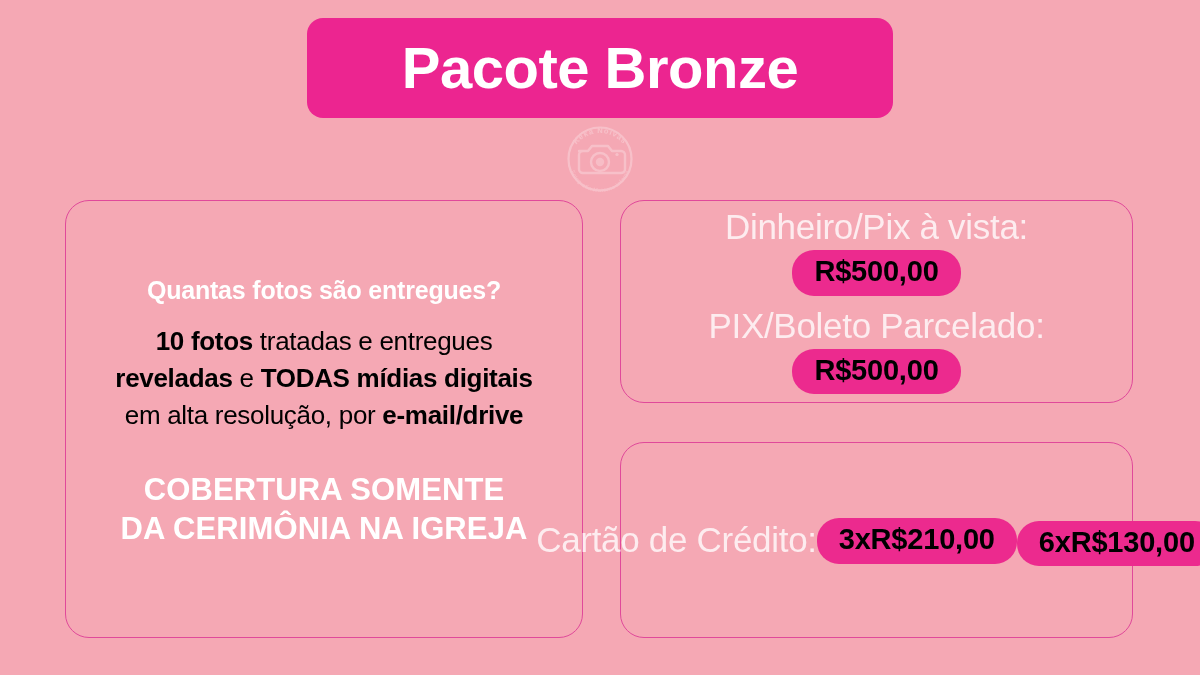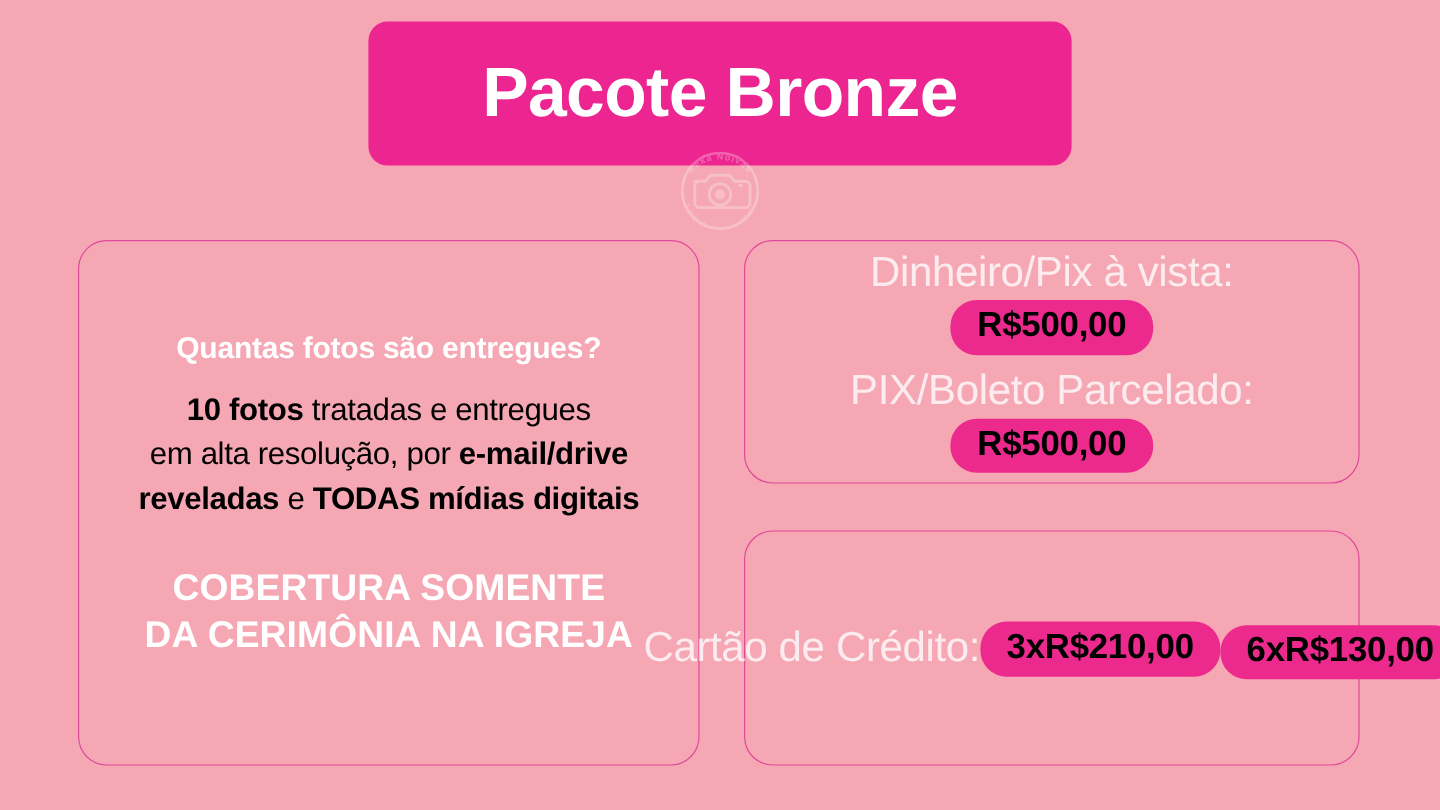--- a/index.html
+++ b/index.html
@@ -13,21 +13,21 @@
   body {
     background:#f5a8b4;
     font-family:"Liberation Sans", sans-serif;
     position:relative;
   }
 
   
   .title-banner {
     position:absolute;
     left:307px; top:18px;
-    width:586px; height:120px;
+    width:586px; height:100px;
     background:#ec2590;
     border-radius:16px;
     display:flex; align-items:center; justify-content:center;
   }
   .title-banner .title-text {
     color:#ffffff;
     font-size:58px;
     font-weight:700;
     letter-spacing:-0.5px;
     line-height:1;
@@ -172,22 +172,22 @@
     </text>
   </svg>
 </div>
 
 <div class="card card-left">
 
   <div class="q-heading">Quantas fotos são entregues?</div>
 
   <div class="desc-block">
     <span class="desc-line"><b>10 fotos</b><span> tratadas e entregues</span></span>
+    <span class="desc-line"><b>reveladas</b><span> e </span><b>TODAS mídias digitais</b></span>
     <span class="desc-line"><span>em alta resolução, por </span><b>e-mail/drive</b></span>
-    <span class="desc-line"><b>reveladas</b><span> e </span><b>TODAS mídias digitais</b></span>
   </div>
 
   <div class="coverage-block">
     <span class="coverage-line">COBERTURA SOMENTE</span>
     <span class="coverage-line">DA CERIMÔNIA NA IGREJA</span>
   </div>
 
 </div>
 
 <div class="card card-right-top">

